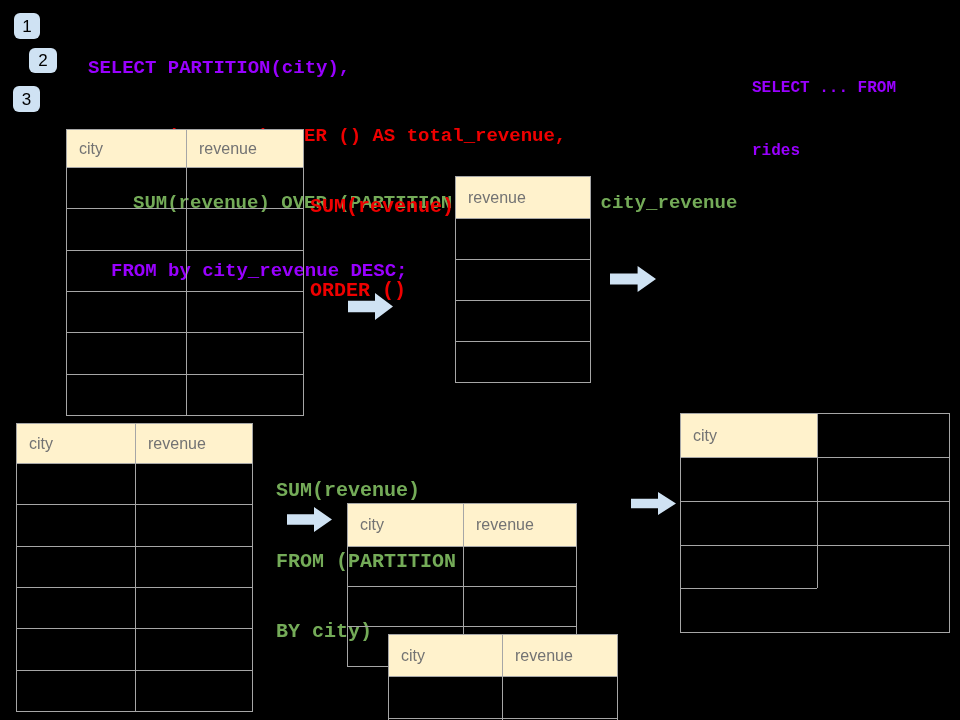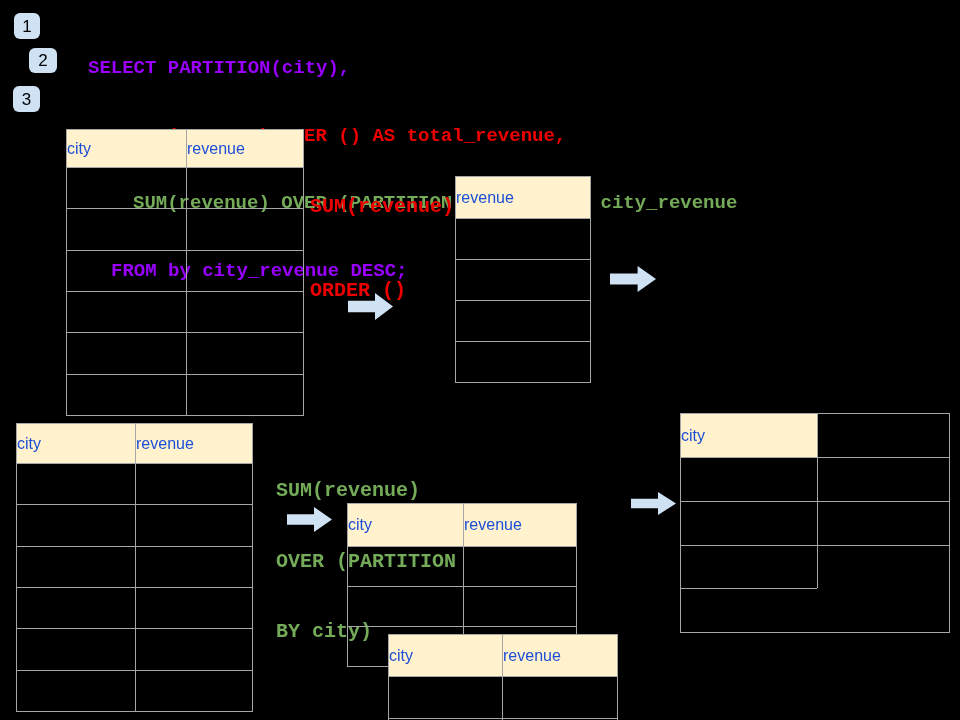--- a/index.html
+++ b/index.html
@@ -40,52 +40,56 @@
     position:absolute;left:276px;top:432px;
     font:bold 20px/23.5px "Liberation Mono",monospace;color:var(--green);white-space:pre;
   }
   
   .tbl{
     position:absolute;display:grid;
     border-right:1px solid var(--line);border-bottom:1px solid var(--line);
   }
   .tbl>div{border-left:1px solid var(--line);border-top:1px solid var(--line);}
   .hd{
-    background:var(--cream);color:#1d4ed8;
+    background:var(--cream);color:#737373;
     font:16px "Liberation Sans",sans-serif;
-    display:flex;align-items:center;overflow:hidden;
+    display:flex;align-items:center;padding-left:12px;overflow:hidden;
   }
   .td{background:transparent;}
   .arrow{position:absolute;}
 </style>
 </head>
 <body>
 
 <div id="stage">
 
   <div class="badge" style="left:14px;top:13px;width:26px;height:26px;">1</div>
   <div class="badge" style="left:29px;top:48px;width:28px;height:25px;">2</div>
   <div class="badge" style="left:13px;top:86px;width:27px;height:26px;">3</div>
 
   <div class="code">
     <div class="c-purple">SELECT PARTITION(city),</div>
     <div class="c-red ind4">SUM(revenue) OVER () AS total_revenue,</div>
     <div class="c-green ind4">SUM(revenue) OVER (PARTITION BY city) as city_revenue</div>
     <div class="c-purple ind2">FROM by city_revenue DESC;</div>
   </div>
 
+  <div class="sidenote">
+    <div>SELECT ... FROM</div>
+    <div>rides</div>
+  </div>
 
   <div class="lbl-total">
     <div>SUM(revenue)</div>
     <div>ORDER ()</div>
   </div>
 
   <div class="lbl-part">
     <div>SUM(revenue)</div>
-    <div>OVER (PARTITION</div>
+    <div>FROM (PARTITION</div>
     <div>BY city)</div>
   </div>
 
   <div class="tbl" style="left:66px;top:129px;width:238px;height:287px;grid-template-columns:120px 1fr;grid-template-rows:38px repeat(6,1fr);">
     <div class="hd">city</div>
     <div class="hd">revenue</div>
     <div class="td"></div>
       <div class="td"></div>
     <div class="td"></div>
       <div class="td"></div>

